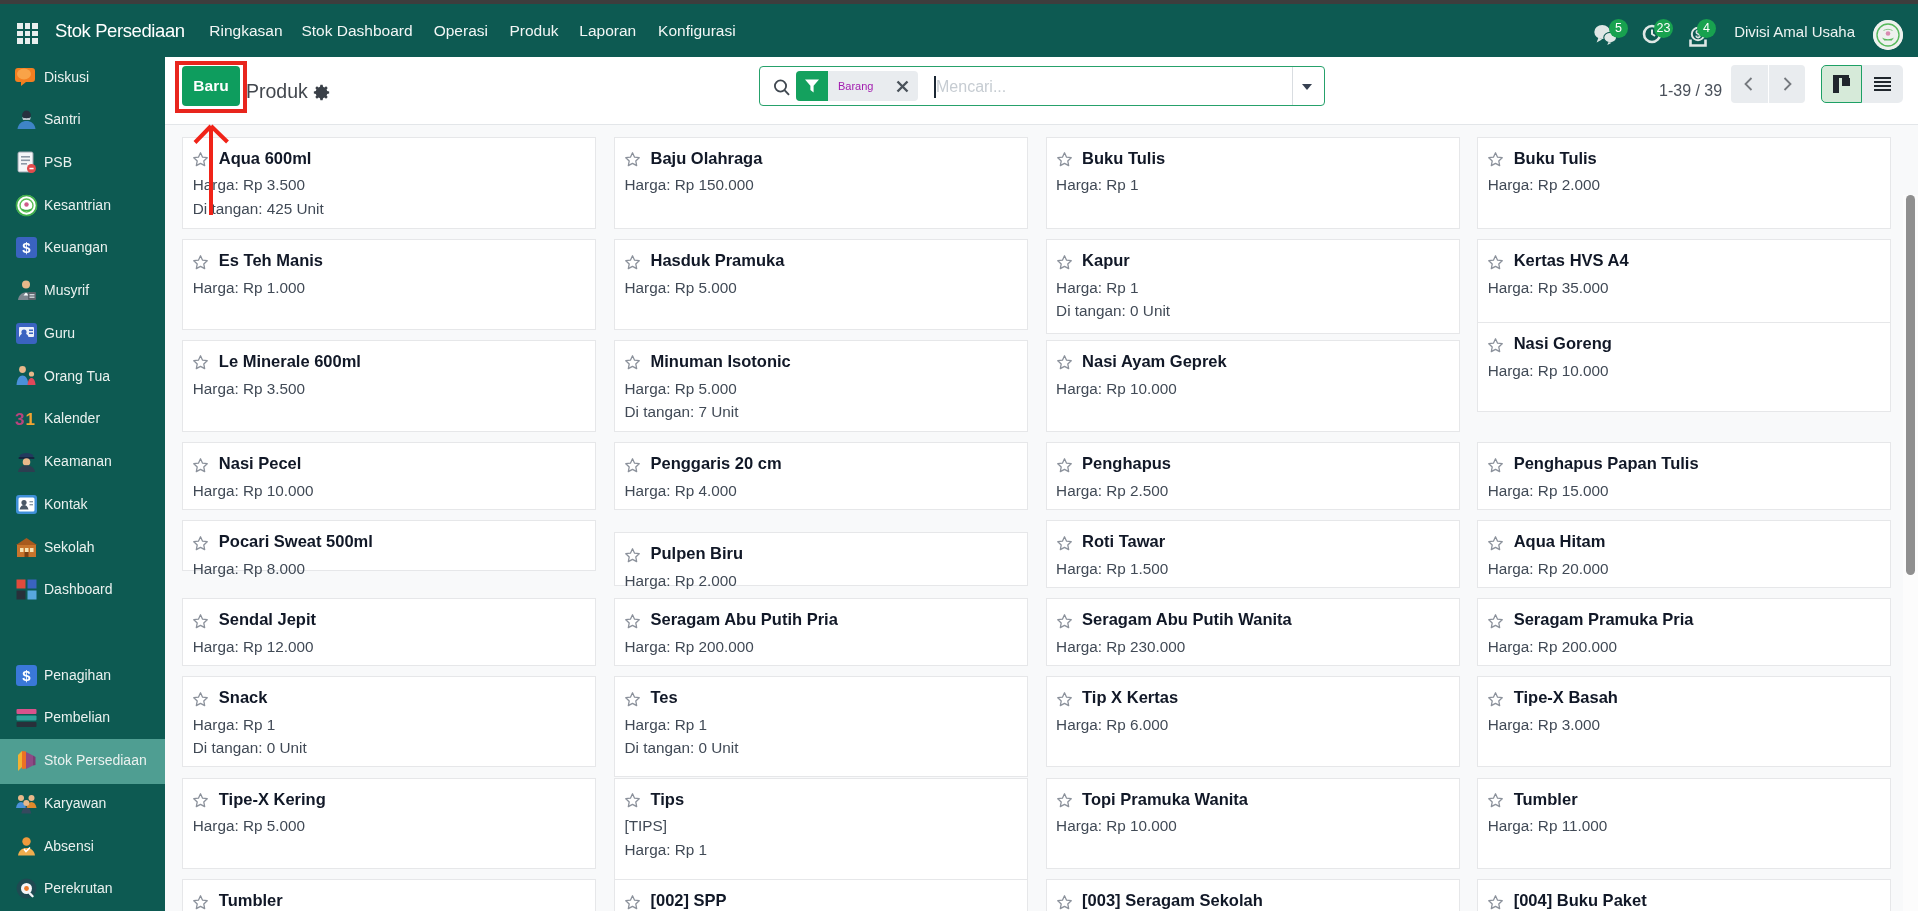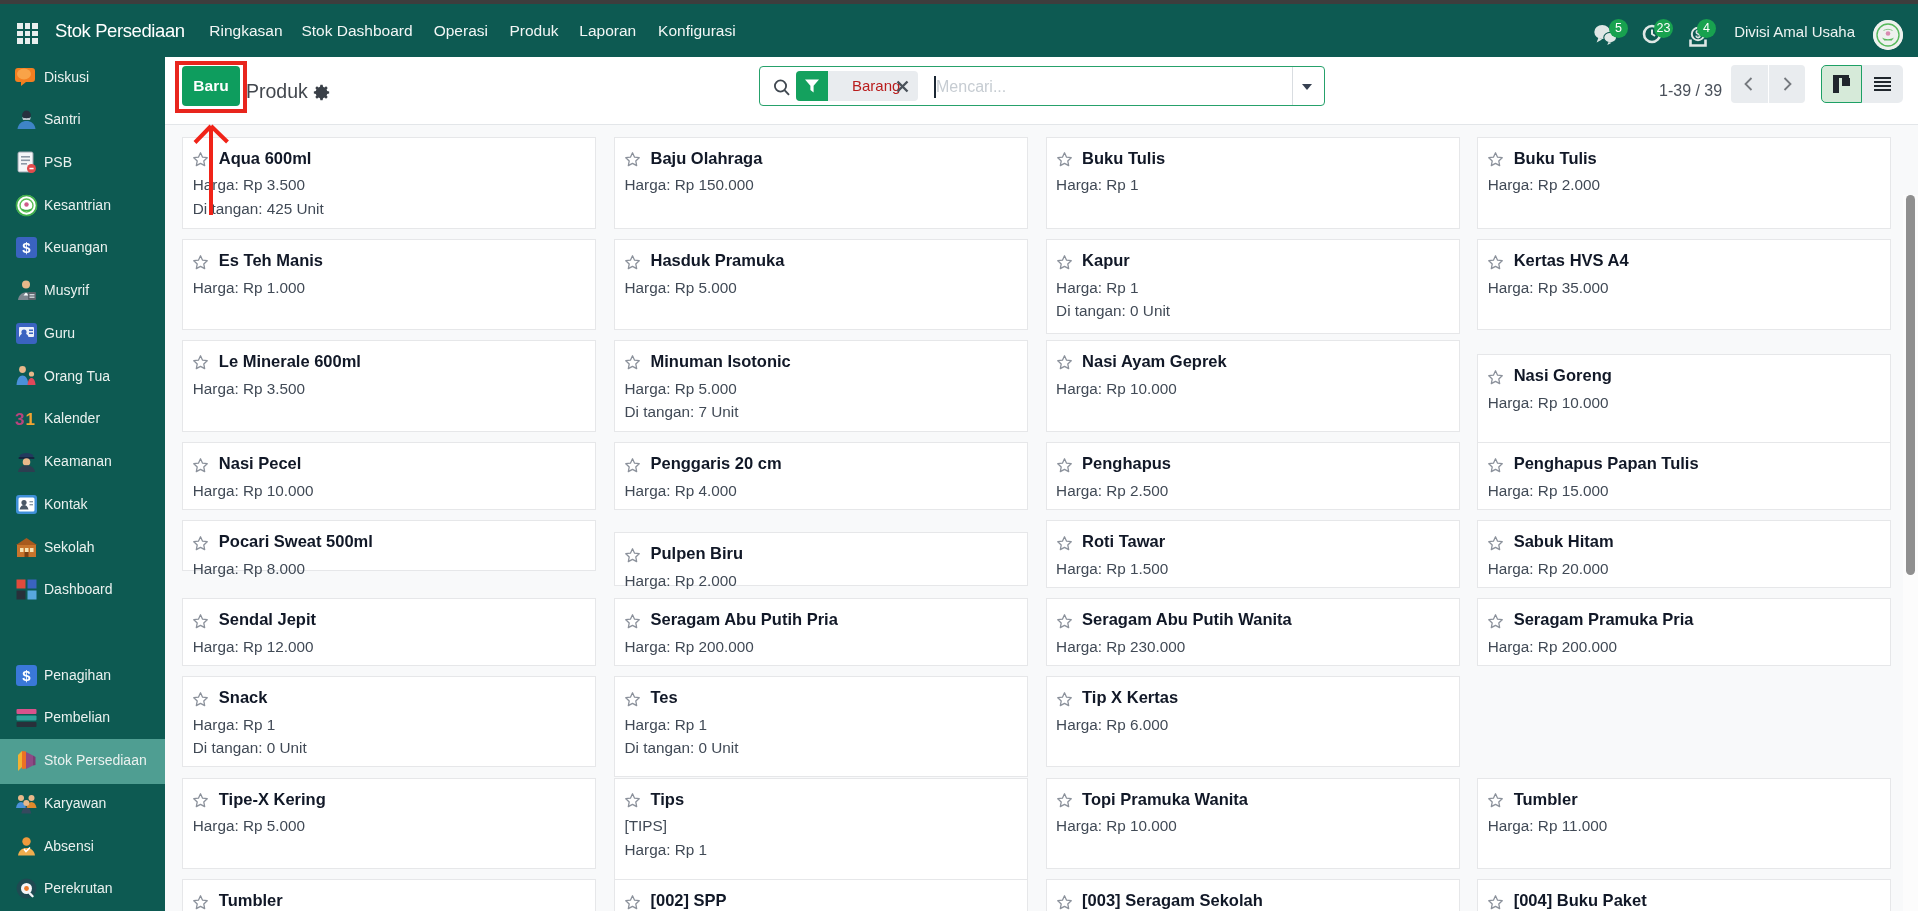--- a/index.html
+++ b/index.html
@@ -19,21 +19,21 @@
 .sitem .slabel{position:absolute;left:44px;top:0;height:43px;line-height:43px;color:#eaf1ef;font-size:14px}
 .sitem .sic{position:absolute;left:14px;top:9px;width:25px;height:25px}
 .main{position:absolute;left:165px;top:57px;width:1753px;height:854px;background:#f8f9fa}
 .cpanel{position:absolute;left:0;top:0;width:1753px;height:68px;background:#fff;border-bottom:1px solid #e3e6e9}
 .btn-baru{position:absolute;left:17px;top:9px;width:58px;height:40px;background:#0e9d5e;border-radius:4px;color:#fff;font-weight:bold;font-size:15.5px;text-align:center;line-height:40px}
 .redbox{position:absolute;left:10px;top:4px;width:72px;height:52px;border:4px solid #e8251d}
 .ptitle{position:absolute;left:81px;top:0;height:68px;line-height:68px;font-size:19.5px;color:#42474e}
 .searchbar{position:absolute;left:594px;top:9px;width:566px;height:40px;background:#fff;border:1px solid #26a16b;border-radius:4px}
 .ftag{position:absolute;left:36px;top:4px;height:30px;background:#e9ecef;border-radius:4px}
 .ftag .fgreen{position:absolute;left:0;top:0;width:31.5px;height:30px;background:#14a15e;border-radius:4px 0 0 4px}
-.ftag .ftxt{position:absolute;left:56px;top:0;height:30px;line-height:30px;font-size:15px;color:#b91c1c}
+.ftag .ftxt{position:absolute;left:42px;top:0;height:30px;line-height:30px;font-size:11px;color:#a21caf}
 .placeholder{position:absolute;left:176px;top:0;height:40px;line-height:40px;color:#c6ccd2;font-size:16px}
 .sep{position:absolute;right:31px;top:0;width:1px;height:38px;background:#d9dde1}
 .caret{position:absolute;right:12px;top:17px;width:0;height:0;border-left:5px solid transparent;border-right:5px solid transparent;border-top:6px solid #374151}
 .pgtxt{position:absolute;left:1494px;top:0;height:56px;line-height:68px;font-size:16px;color:#49505a}
 .pgbtn{position:absolute;top:8px;width:37px;height:38px;background:#e9ecef}
 .vsw{position:absolute;top:8px;width:41px;height:38px}
 .content{position:absolute;left:0;top:69px;width:1753px;height:785px}
 .card{position:absolute;background:#fff;border:1px solid #e6e7e9;width:414px}
 .card .ctitle{position:absolute;left:35.5px;top:8px;font-size:16.5px;font-weight:bold;color:#111827;line-height:25px;white-space:nowrap}
 .card .cline{position:absolute;left:9.5px;font-size:15.3px;color:#414a56;line-height:20px;white-space:nowrap}
@@ -396,21 +396,21 @@
         <div class="cline" style="top:37.8px">Harga: Rp 5.000</div>
         <div class="cline" style="top:61.0px">Di tangan: 7 Unit</div>
       </div>
 <div class="card" style="left:880.6px;top:213.9px;height:92.3px">
         <svg class="star" width="17" height="17" viewBox="0 0 24 24">
           <path d="M12 2.5l2.9 6.2 6.6.8-4.9 4.6 1.3 6.6-5.9-3.3-5.9 3.3 1.3-6.6L2.5 9.5l6.6-.8z" fill="none" stroke="#8b919b" stroke-width="1.8" stroke-linejoin="round"></path>
         </svg>
         <div class="ctitle">Nasi Ayam Geprek</div>
         <div class="cline" style="top:37.8px">Harga: Rp 10.000</div>
       </div>
-<div class="card" style="left:1312.2px;top:228px;height:112px">
+<div class="card" style="left:1312.2px;top:196px;height:90px">
         <svg class="star" width="17" height="17" viewBox="0 0 24 24">
           <path d="M12 2.5l2.9 6.2 6.6.8-4.9 4.6 1.3 6.6-5.9-3.3-5.9 3.3 1.3-6.6L2.5 9.5l6.6-.8z" fill="none" stroke="#8b919b" stroke-width="1.8" stroke-linejoin="round"></path>
         </svg>
         <div class="ctitle">Nasi Goreng</div>
         <div class="cline" style="top:37.8px">Harga: Rp 10.000</div>
       </div>
 <div class="card" style="left:17.3px;top:316.2px;height:67.5px">
         <svg class="star" width="17" height="17" viewBox="0 0 24 24">
           <path d="M12 2.5l2.9 6.2 6.6.8-4.9 4.6 1.3 6.6-5.9-3.3-5.9 3.3 1.3-6.6L2.5 9.5l6.6-.8z" fill="none" stroke="#8b919b" stroke-width="1.8" stroke-linejoin="round"></path>
         </svg>
@@ -456,21 +456,21 @@
         <svg class="star" width="17" height="17" viewBox="0 0 24 24">
           <path d="M12 2.5l2.9 6.2 6.6.8-4.9 4.6 1.3 6.6-5.9-3.3-5.9 3.3 1.3-6.6L2.5 9.5l6.6-.8z" fill="none" stroke="#8b919b" stroke-width="1.8" stroke-linejoin="round"></path>
         </svg>
         <div class="ctitle">Roti Tawar</div>
         <div class="cline" style="top:37.8px">Harga: Rp 1.500</div>
       </div>
 <div class="card" style="left:1312.2px;top:394.3px;height:68.1px">
         <svg class="star" width="17" height="17" viewBox="0 0 24 24">
           <path d="M12 2.5l2.9 6.2 6.6.8-4.9 4.6 1.3 6.6-5.9-3.3-5.9 3.3 1.3-6.6L2.5 9.5l6.6-.8z" fill="none" stroke="#8b919b" stroke-width="1.8" stroke-linejoin="round"></path>
         </svg>
-        <div class="ctitle">Sabuk Hitam</div>
+        <div class="ctitle">Aqua Hitam</div>
         <div class="cline" style="top:37.8px">Harga: Rp 20.000</div>
       </div>
 <div class="card" style="left:17.3px;top:472.3px;height:68.1px">
         <svg class="star" width="17" height="17" viewBox="0 0 24 24">
           <path d="M12 2.5l2.9 6.2 6.6.8-4.9 4.6 1.3 6.6-5.9-3.3-5.9 3.3 1.3-6.6L2.5 9.5l6.6-.8z" fill="none" stroke="#8b919b" stroke-width="1.8" stroke-linejoin="round"></path>
         </svg>
         <div class="ctitle">Sendal Jepit</div>
         <div class="cline" style="top:37.8px">Harga: Rp 12.000</div>
       </div>
 <div class="card" style="left:449.0px;top:472.3px;height:68.1px">
@@ -510,20 +510,27 @@
         <div class="cline" style="top:37.8px">Harga: Rp 1</div>
         <div class="cline" style="top:61.0px">Di tangan: 0 Unit</div>
       </div>
 <div class="card" style="left:880.6px;top:550.3px;height:90.7px">
         <svg class="star" width="17" height="17" viewBox="0 0 24 24">
           <path d="M12 2.5l2.9 6.2 6.6.8-4.9 4.6 1.3 6.6-5.9-3.3-5.9 3.3 1.3-6.6L2.5 9.5l6.6-.8z" fill="none" stroke="#8b919b" stroke-width="1.8" stroke-linejoin="round"></path>
         </svg>
         <div class="ctitle">Tip X Kertas</div>
         <div class="cline" style="top:37.8px">Harga: Rp 6.000</div>
       </div>
+<div class="card" style="left:1312.2px;top:550.3px;height:90.7px">
+        <svg class="star" width="17" height="17" viewBox="0 0 24 24">
+          <path d="M12 2.5l2.9 6.2 6.6.8-4.9 4.6 1.3 6.6-5.9-3.3-5.9 3.3 1.3-6.6L2.5 9.5l6.6-.8z" fill="none" stroke="#8b919b" stroke-width="1.8" stroke-linejoin="round"></path>
+        </svg>
+        <div class="ctitle">Tipe-X Basah</div>
+        <div class="cline" style="top:37.8px">Harga: Rp 3.000</div>
+      </div>
 <div class="card" style="left:17.3px;top:651.5px;height:91.9px">
         <svg class="star" width="17" height="17" viewBox="0 0 24 24">
           <path d="M12 2.5l2.9 6.2 6.6.8-4.9 4.6 1.3 6.6-5.9-3.3-5.9 3.3 1.3-6.6L2.5 9.5l6.6-.8z" fill="none" stroke="#8b919b" stroke-width="1.8" stroke-linejoin="round"></path>
         </svg>
         <div class="ctitle">Tipe-X Kering</div>
         <div class="cline" style="top:37.8px">Harga: Rp 5.000</div>
       </div>
 <div class="card" style="left:449.0px;top:651.5px;height:105px">
         <svg class="star" width="17" height="17" viewBox="0 0 24 24">
           <path d="M12 2.5l2.9 6.2 6.6.8-4.9 4.6 1.3 6.6-5.9-3.3-5.9 3.3 1.3-6.6L2.5 9.5l6.6-.8z" fill="none" stroke="#8b919b" stroke-width="1.8" stroke-linejoin="round"></path>

